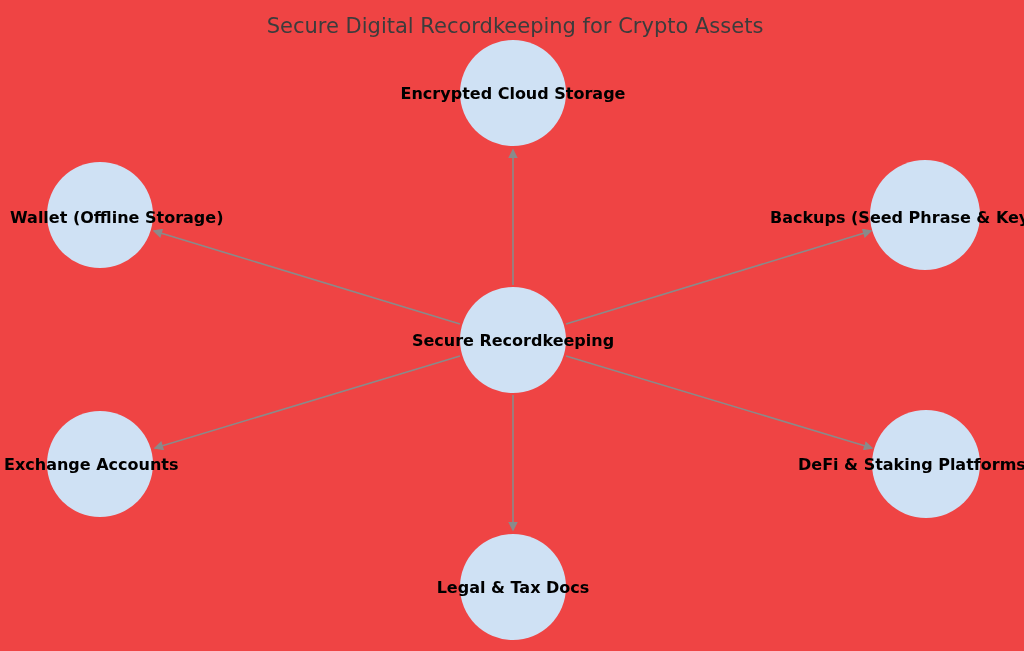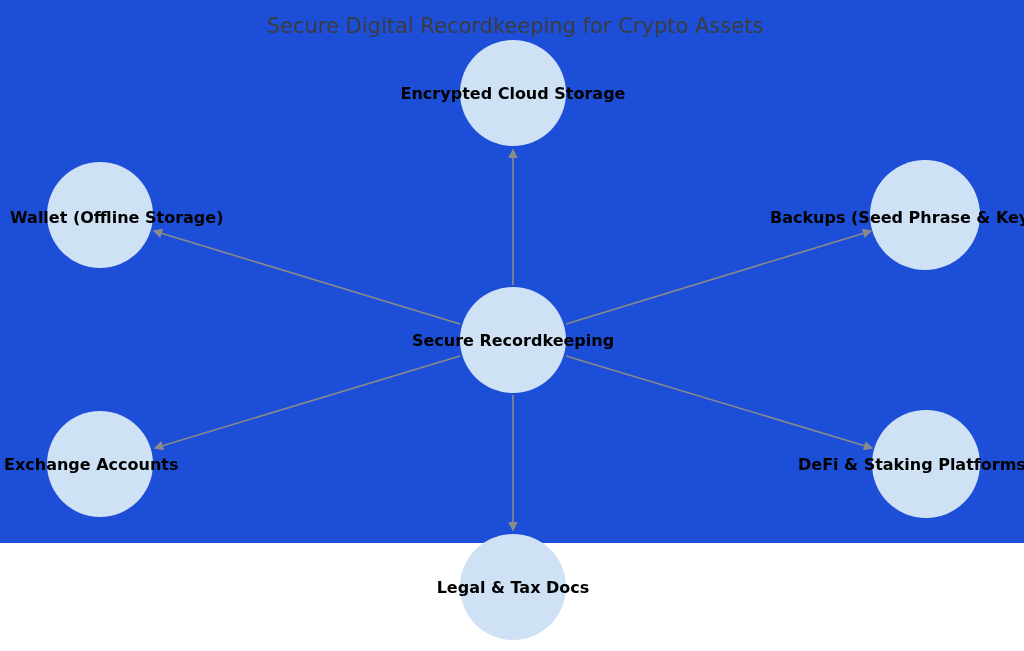--- a/index.html
+++ b/index.html
@@ -7,22 +7,22 @@
     padding: 0;
     background: #ffffff;
     width: 1024px;
     height: 651px;
     overflow: hidden;
     font-family: "DejaVu Sans", sans-serif;
   }
   .stage {
     position: relative;
     width: 1024px;
-    height: 543px;
-    background: #1d4ed8;
+    height: 651px;
+    background: #ef4444;
   }
   svg { display: block; }
   .diagram-title {
     font-family: "DejaVu Sans", "Liberation Sans", sans-serif;
     font-size: 21px;
     font-weight: 400;
   }
   .node-label {
     font-family: "DejaVu Sans", "Liberation Sans", sans-serif;
     font-size: 16px;

